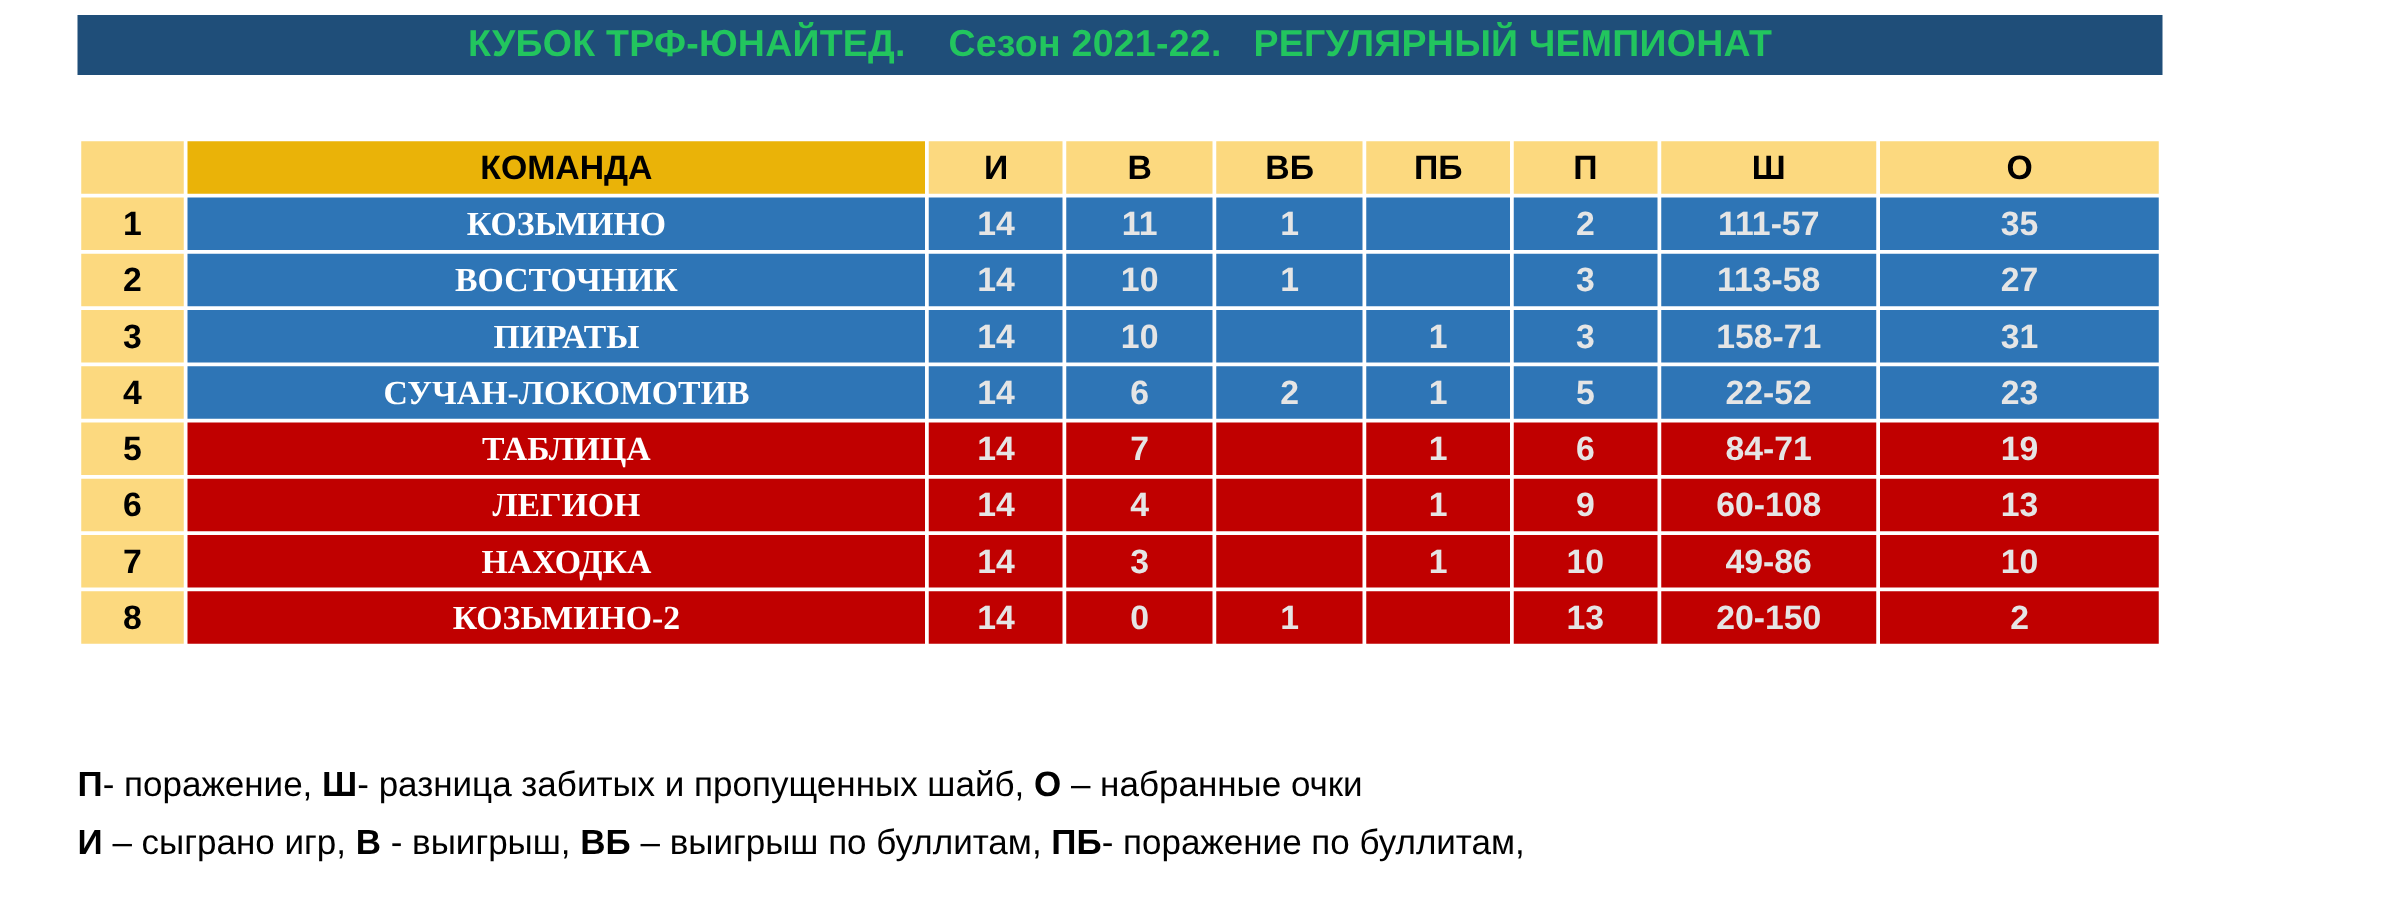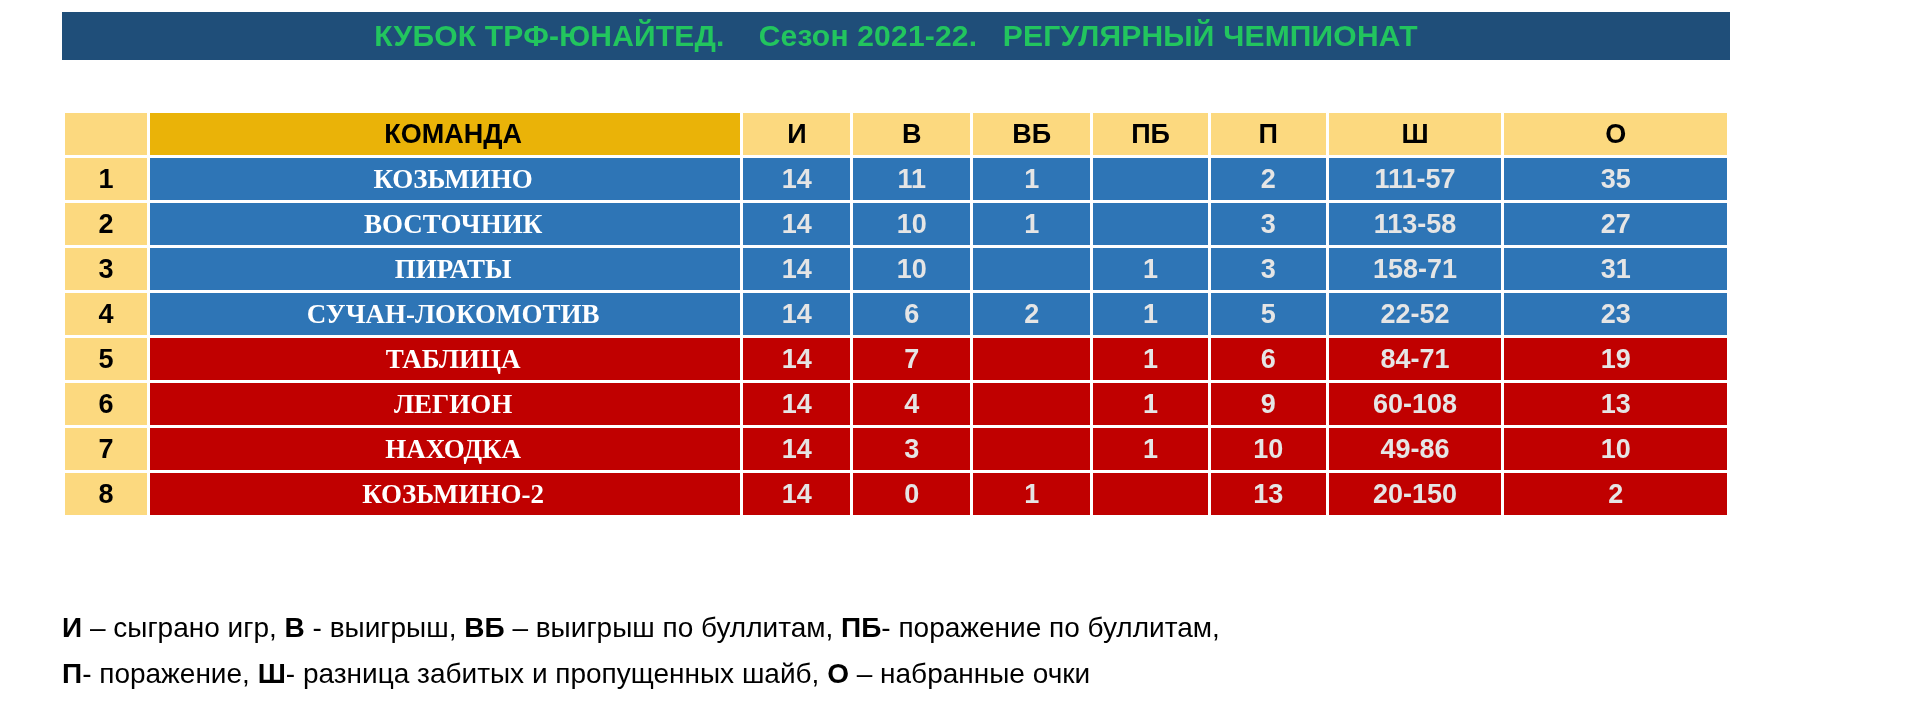--- a/index.html
+++ b/index.html
@@ -257,17 +257,17 @@
             <td class="stat-cell"></td>
             <td class="stat-cell">13</td>
             <td class="stat-cell">20-150</td>
             <td class="stat-cell">2</td>
           </tr>
         </tbody>
     </table>
   </div>
 
   <div class="legend">
+    <div class="legend-line" id="legend-line-2"><b>П</b><span>- поражение, </span><b>Ш</b><span>- разница забитых и пропущенных шайб, </span><b>О</b><span> – набранные очки</span></div>
     <div class="legend-line" id="legend-line-1"><b>И</b><span> – сыграно игр, </span><b>В</b><span> - выигрыш, </span><b>ВБ</b><span> – выигрыш по буллитам, </span><b>ПБ</b><span>- поражение по буллитам,</span></div>
-    <div class="legend-line" id="legend-line-2"><b>П</b><span>- поражение, </span><b>Ш</b><span>- разница забитых и пропущенных шайб, </span><b>О</b><span> – набранные очки</span></div>
   </div>
 
 </div>
 
 </body></html>

